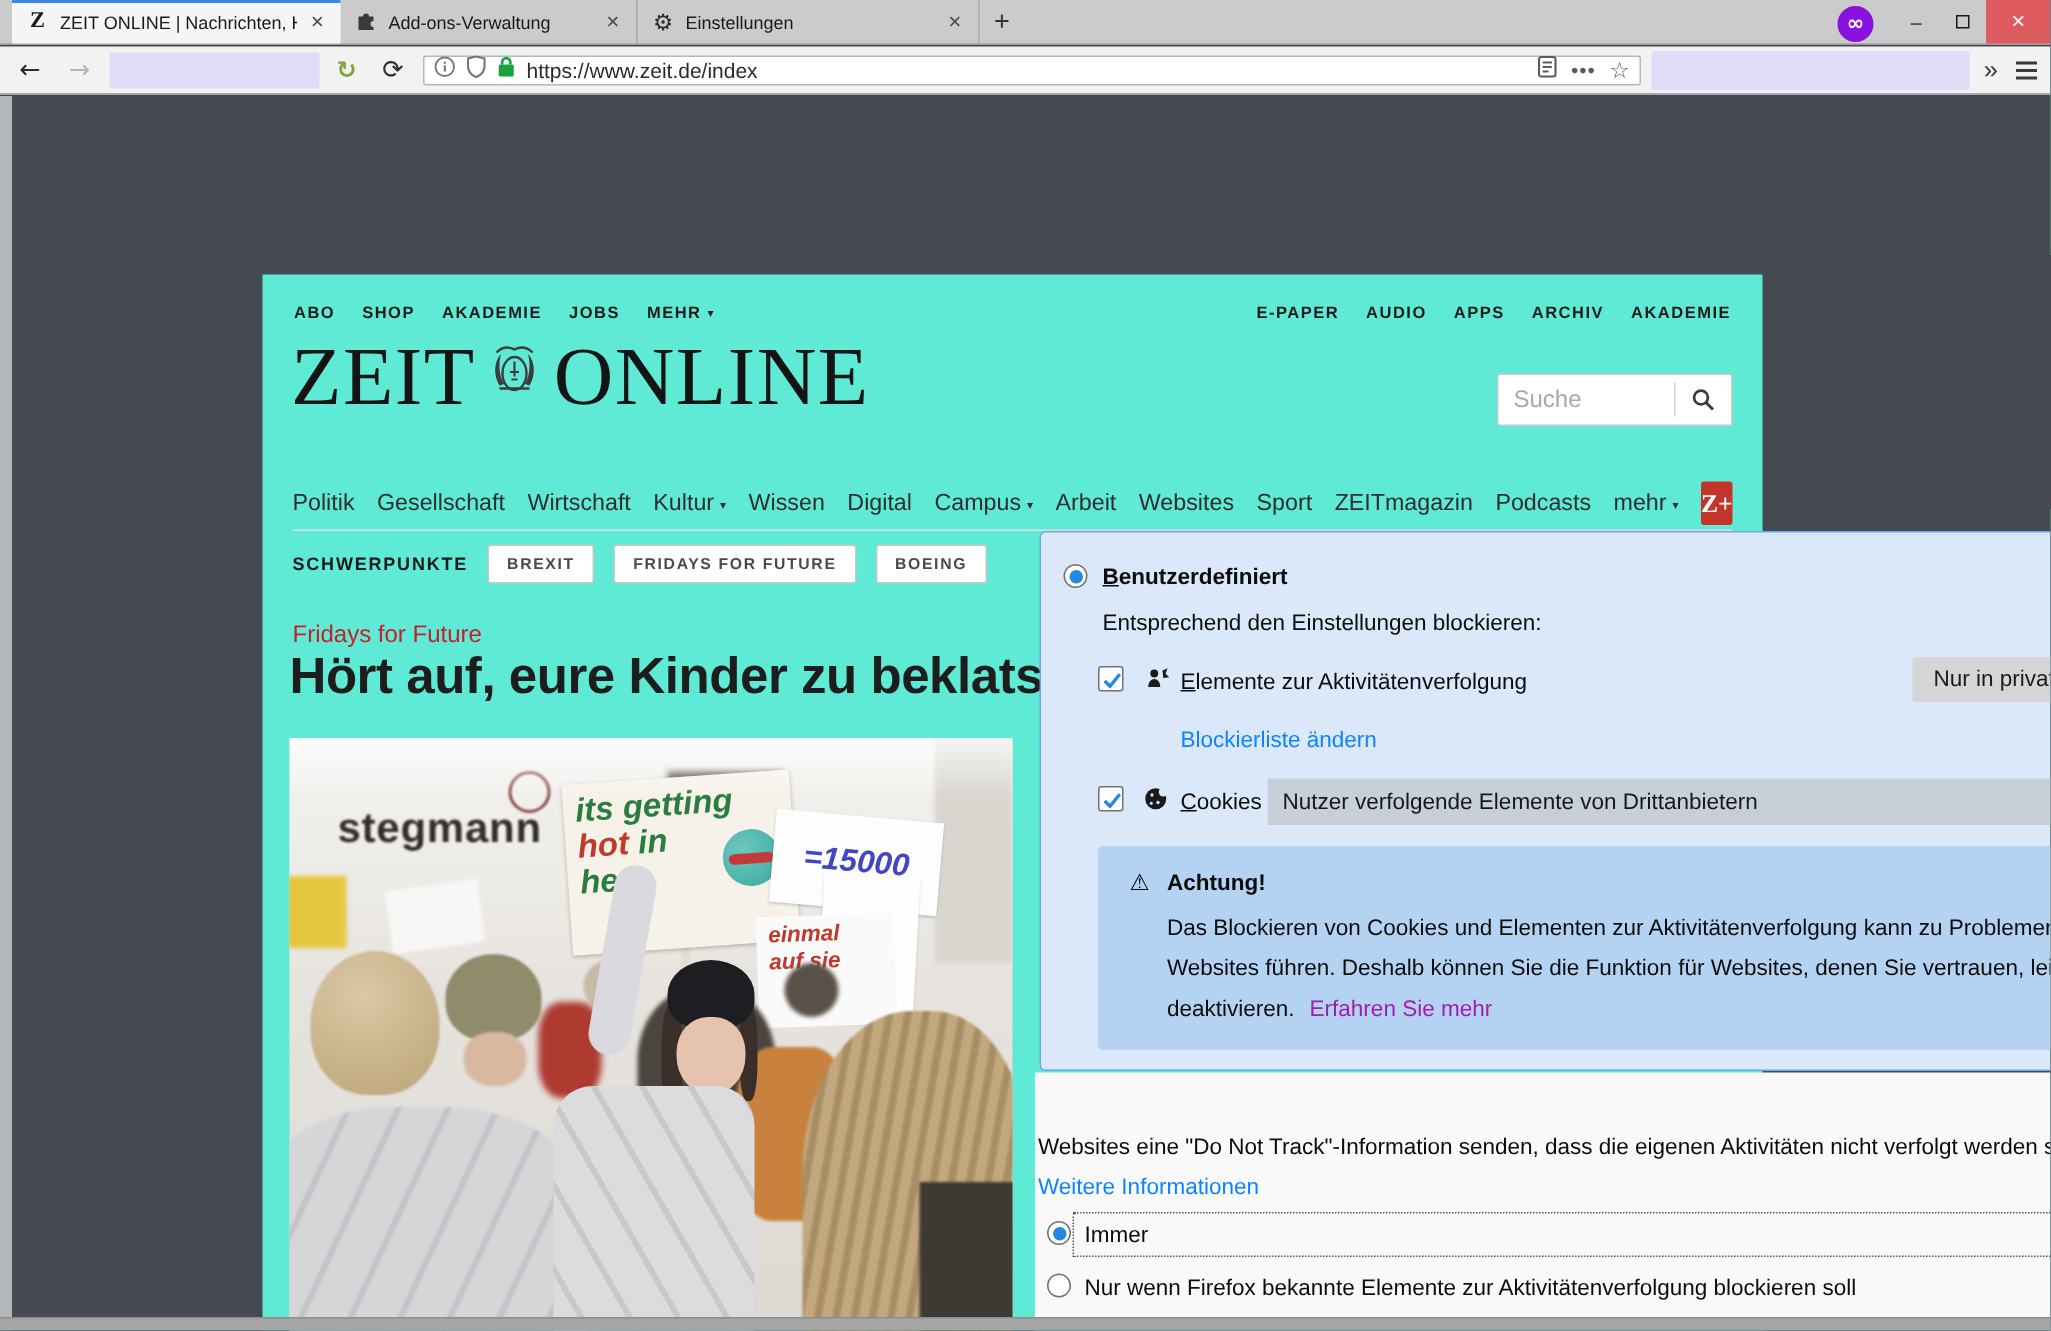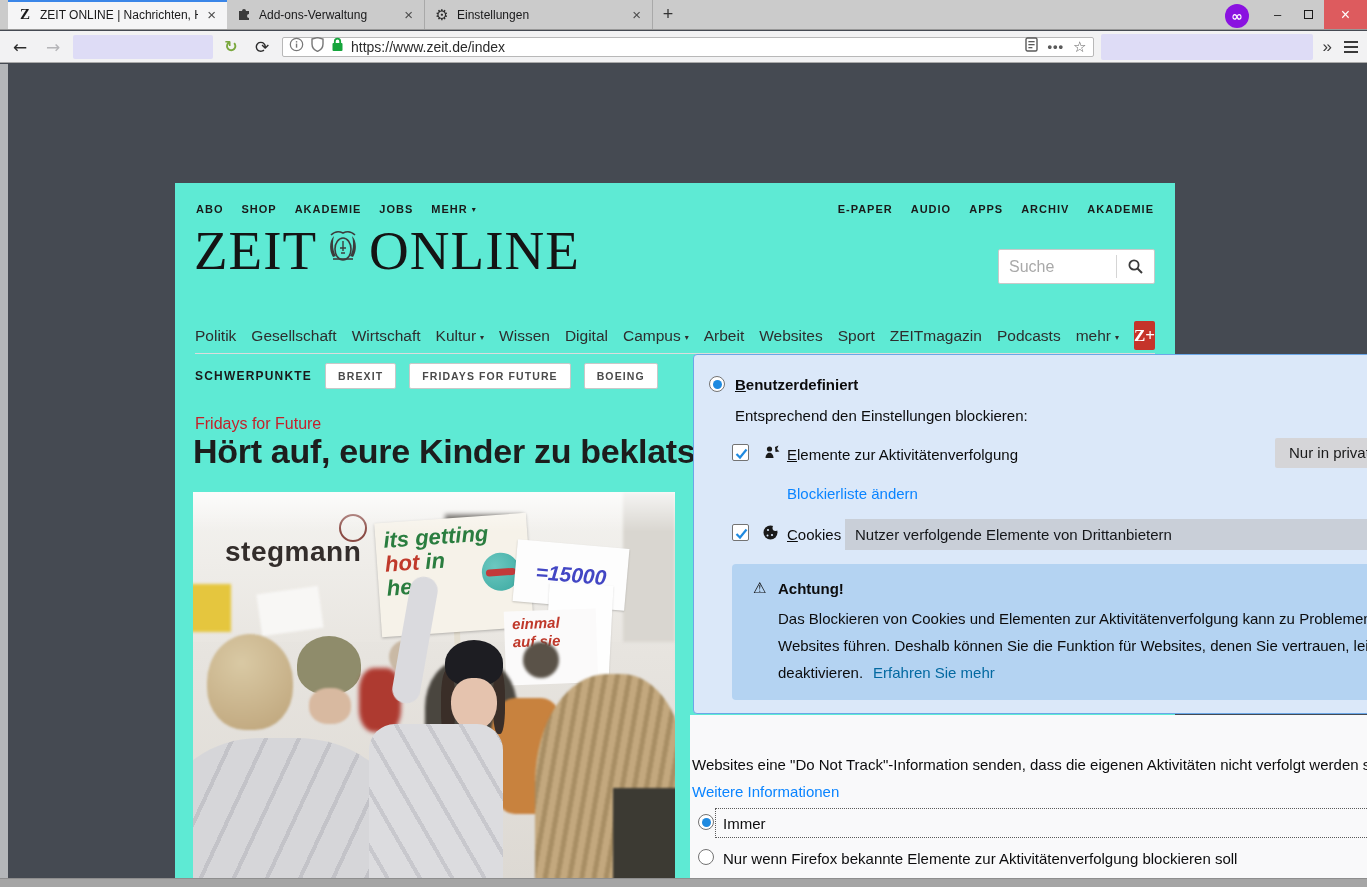--- a/index.html
+++ b/index.html
@@ -162,21 +162,21 @@
   .p-icon2{position:absolute;left:68px;top:169px;}
   .p-lab2{position:absolute;left:93px;top:171px;}
   .dd2{position:absolute;left:151px;top:164px;width:566px;height:31px;background:#c9cfd8;
     line-height:31px;padding-left:10px;color:#15171a;}
   .warn{position:absolute;left:38px;top:209px;width:690px;height:136px;background:#b4d3f2;border-radius:4px;}
   .warn .wicon{position:absolute;left:21px;top:15px;font-size:15px;font-family:"DejaVu Sans",sans-serif;}
   .warn .wtitle{position:absolute;left:46px;top:16px;font-weight:bold;}
   .warn .l1{position:absolute;left:46px;top:46px;white-space:nowrap;}
   .warn .l2{position:absolute;left:46px;top:73px;white-space:nowrap;}
   .warn .l3{position:absolute;left:46px;top:100px;white-space:nowrap;}
-  .warn .l3 a{color:#0369a1;text-decoration:none;margin-left:10px;margin-top:13px;}
+  .warn .l3 a{color:#a21caf;text-decoration:none;margin-left:10px;margin-top:13px;}
   .dnt{position:absolute;left:2px;top:404px;white-space:nowrap;}
   .infolink{position:absolute;left:2px;top:431px;color:#0a84ff;}
   .immerbox{position:absolute;left:25px;top:456px;width:692px;height:30px;border:1px dotted #5a5a5a;}
   .r-always{left:8px;top:462px;}
   .lab-always{position:absolute;left:33px;top:463px;}
   .r-only{left:8px;top:497px;}
   .lab-only{position:absolute;left:33px;top:498px;white-space:nowrap;}
   a{cursor:pointer;}
 </style>
 </head>

